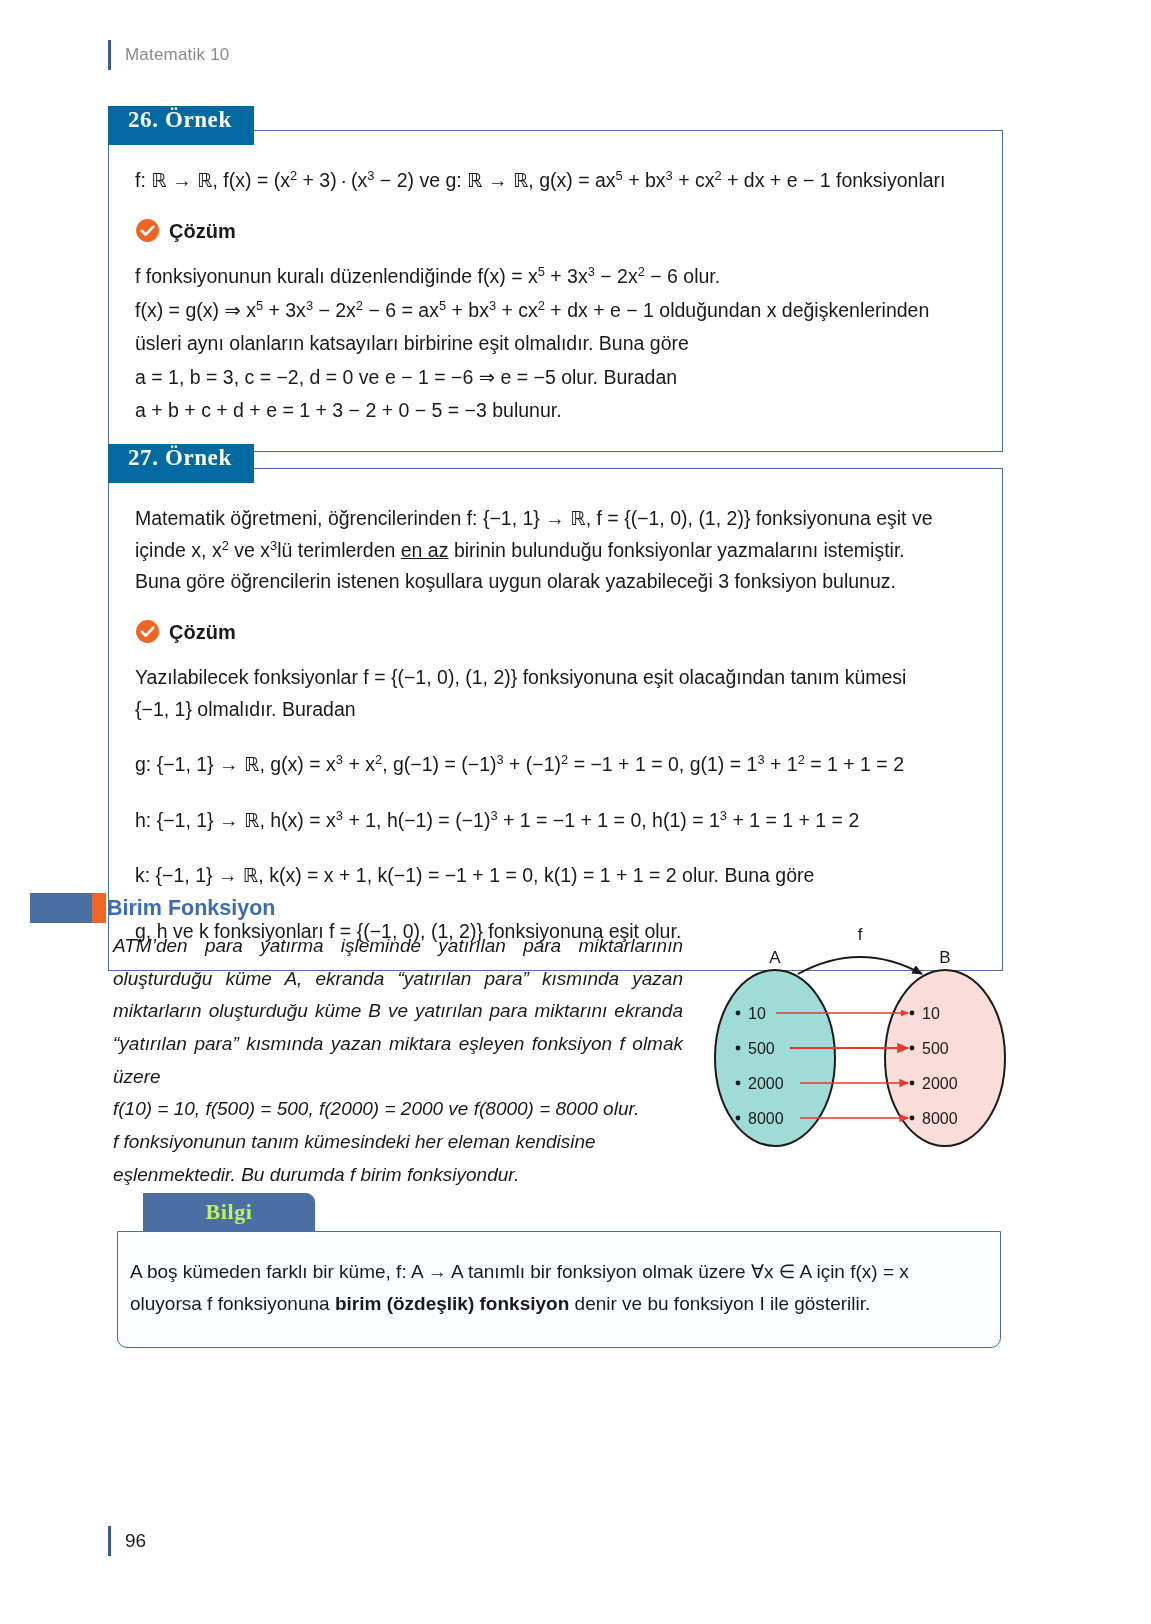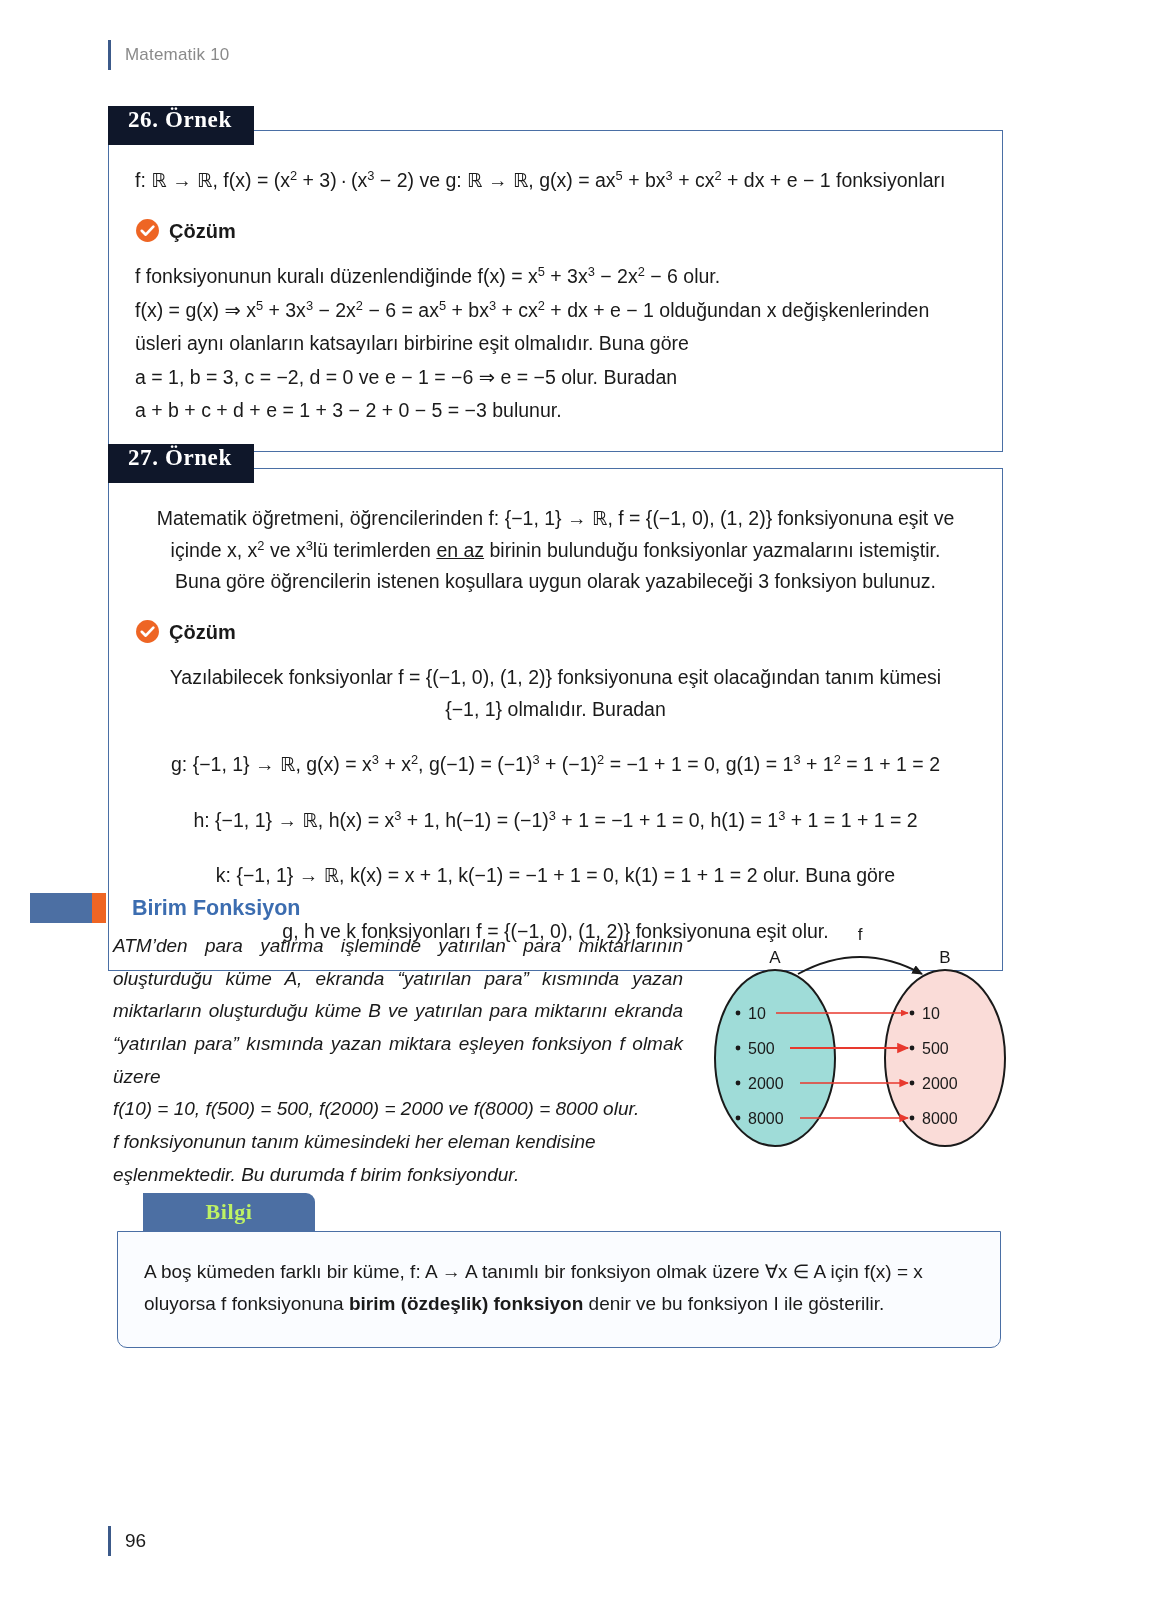--- a/index.html
+++ b/index.html
@@ -36,21 +36,21 @@
     position: absolute;
     left: 108px;
     width: 895px;
     border: 1px solid #4a6fa5;
     background: #ffffff;
   }
   .example-tab {
     position: absolute;
     left: -1px; top: -25px;
     height: 39px;
-    background: #0f172a;
+    background: #0369a1;
     color: #ffffff;
     font-family: "Liberation Serif", serif;
     font-weight: bold;
     font-size: 23px;
     letter-spacing: .6px;
     padding: 0 22px 12px 20px;
     display: flex; align-items: center;
   }
   .example-body {
     padding: 34px 26px 22px 26px;
@@ -84,21 +84,21 @@
     position: absolute;
     left: 30px; top: 893px;
     display: flex; align-items: stretch;
   }
   .sh-blue { width: 62px; background: #4c6fa3; }
   .sh-orange { width: 14px; background: #ee6524; }
   .sh-text {
     font-size: 21.5px;
     font-weight: bold;
     color: #3c6db0;
-    padding-left: 26px;
+    padding-left: 1px;
     display: flex; align-items: center;
     height: 30px;
   }
 
   
   .unit-text {
     position: absolute;
     left: 113px; top: 930px;
     width: 570px;
     font-size: 19px;
@@ -130,21 +130,21 @@
     font-weight: bold;
     font-size: 22px;
     letter-spacing: .6px;
     display: flex; align-items: center; justify-content: center;
     position: relative; left: 26px;
   }
   .bilgi-body {
     border: 1px solid #4a6fa5;
     border-radius: 0 0 10px 10px;
     background: #fafcff;
-    padding: 24px 26px 26px 26px;
+    padding: 24px 26px 26px 12px;
     font-size: 19px;
     line-height: 1.7;
   }
   .bilgi-body p { margin: 0; }
   .bilgi-body b { font-weight: bold; }
 
   
   .page-footer {
     position: absolute;
     left: 108px; bottom: 68px;
@@ -179,21 +179,21 @@
     <div class="solution-lines">
       <p>f fonksiyonunun kuralı düzenlendiğinde f(x) = x<sup>5</sup> + 3x<sup>3</sup> − 2x<sup>2</sup> − 6 olur.</p>
       <p>f(x) = g(x) ⇒ x<sup>5</sup> + 3x<sup>3</sup> − 2x<sup>2</sup> − 6 = ax<sup>5</sup> + bx<sup>3</sup> + cx<sup>2</sup> + dx + e − 1 olduğundan x değişkenlerinden</p>
       <p>üsleri aynı olanların katsayıları birbirine eşit olmalıdır. Buna göre</p>
       <p>a = 1, b = 3, c = −2, d = 0 ve e − 1 = −6 ⇒ e = −5 olur. Buradan</p>
       <p>a + b + c + d + e = 1 + 3 − 2 + 0 − 5 = −3 bulunur.</p>
     </div>
   </div>
 </div>
 
-<div class="example-box" style="top:468px;text-align:center;">
+<div class="example-box" style="top:468px;">
   <div class="example-tab">27. Örnek</div>
   <div class="example-body">
     <p>
       Matematik öğretmeni, öğrencilerinden f: {−1, 1} → <span class="bb">ℝ</span>, f = {(−1, 0), (1, 2)} fonksiyonuna eşit ve
     </p>
     <p>
       içinde x, x<sup>2</sup> ve x<sup>3</sup>lü terimlerden <span class="uline">en az</span> birinin bulunduğu fonksiyonlar yazmalarını istemiştir.
     </p>
     <p>
       Buna göre öğrencilerin istenen koşullara uygun olarak yazabileceği 3 fonksiyon bulunuz.

